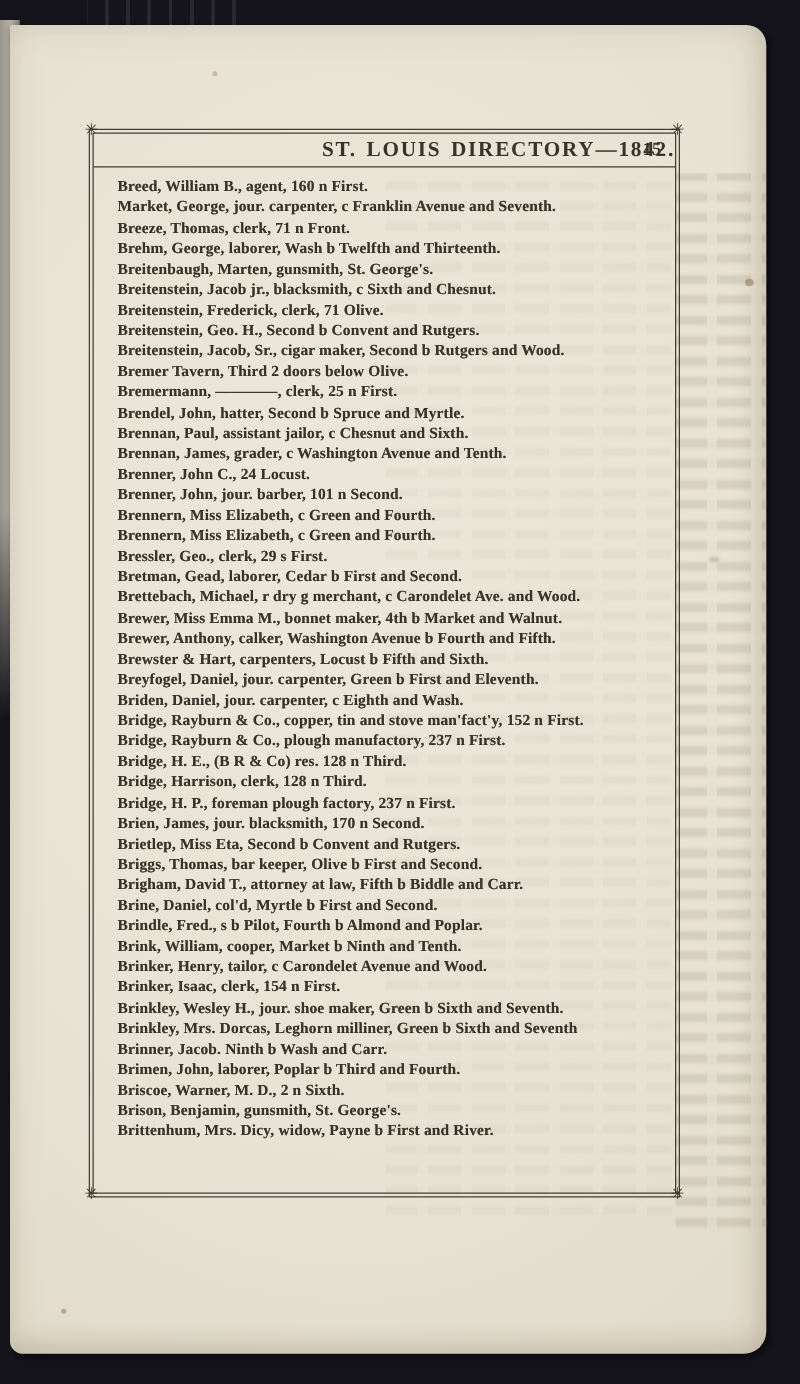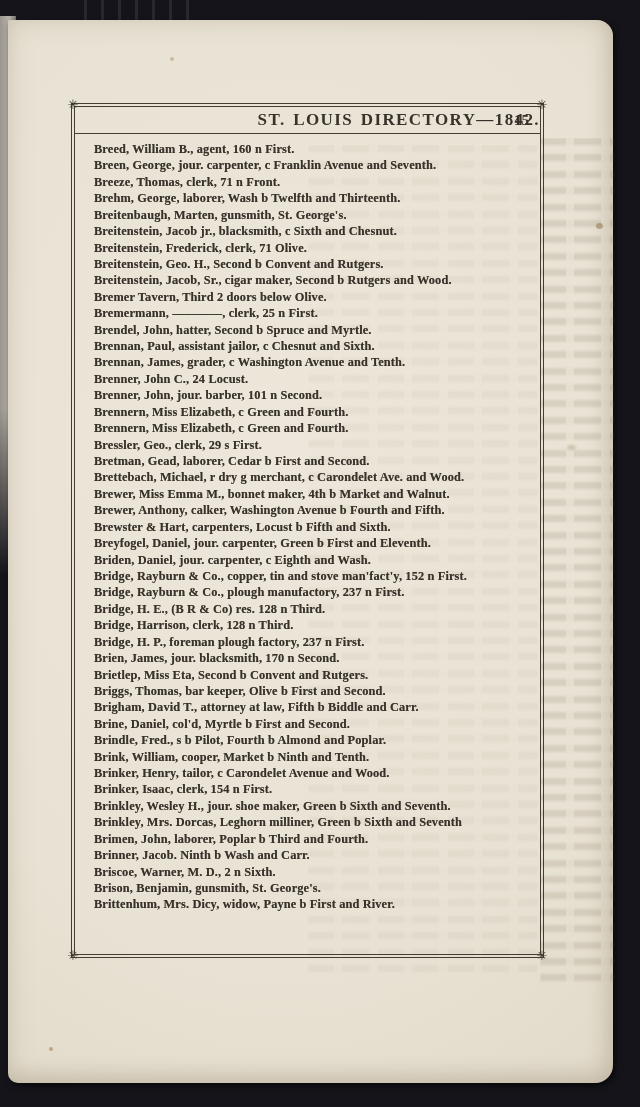--- a/index.html
+++ b/index.html
@@ -124,21 +124,21 @@
     <span class="ornament orn-bl">✳</span>
     <span class="ornament orn-br">✳</span>
 
     <div class="running-head">
       <span class="running-title">ST. LOUIS DIRECTORY—1842.</span>
       <span class="running-page">15</span>
     </div>
 
     <div class="entries">
         <div class="entry">Breed, William B., agent, 160 n First.</div>
-        <div class="entry">Breen, George, jour. carpenter, c Franklin Avenue and Seventh.</div>
+        <div class="entry">Market, George, jour. carpenter, c Franklin Avenue and Seventh.</div>
         <div class="entry">Breeze, Thomas, clerk, 71 n Front.</div>
         <div class="entry">Brehm, George, laborer, Wash b Twelfth and Thirteenth.</div>
         <div class="entry">Breitenbaugh, Marten, gunsmith, St. George's.</div>
         <div class="entry">Breitenstein, Jacob jr., blacksmith, c Sixth and Chesnut.</div>
         <div class="entry">Breitenstein, Frederick, clerk, 71 Olive.</div>
         <div class="entry">Breitenstein, Geo. H., Second b Convent and Rutgers.</div>
         <div class="entry">Breitenstein, Jacob, Sr., cigar maker, Second b Rutgers and Wood.</div>
         <div class="entry">Bremer Tavern, Third 2 doors below Olive.</div>
         <div class="entry">Bremermann, ————, clerk, 25 n First.</div>
         <div class="entry">Brendel, John, hatter, Second b Spruce and Myrtle.</div>
@@ -165,20 +165,20 @@
         <div class="entry">Brietlep, Miss Eta, Second b Convent  and Rutgers.</div>
         <div class="entry">Briggs, Thomas, bar keeper, Olive b First and Second.</div>
         <div class="entry">Brigham, David T., attorney at law, Fifth b Biddle and Carr.</div>
         <div class="entry">Brine, Daniel, col'd, Myrtle b First and Second.</div>
         <div class="entry">Brindle, Fred., s b Pilot, Fourth b Almond and Poplar.</div>
         <div class="entry">Brink, William, cooper, Market b Ninth and Tenth.</div>
         <div class="entry">Brinker, Henry, tailor, c Carondelet Avenue and Wood.</div>
         <div class="entry">Brinker, Isaac, clerk, 154 n First.</div>
         <div class="entry">Brinkley, Wesley H., jour. shoe maker, Green b Sixth and Seventh.</div>
         <div class="entry">Brinkley, Mrs. Dorcas, Leghorn milliner, Green b Sixth and Seventh</div>
+        <div class="entry">Brinner, Jacob. Ninth b Wash and Carr.</div>
         <div class="entry">Brimen, John, laborer, Poplar b Third and Fourth.</div>
-        <div class="entry">Brinner, Jacob. Ninth b Wash and Carr.</div>
         <div class="entry">Briscoe, Warner, M. D., 2 n Sixth.</div>
         <div class="entry">Brison, Benjamin, gunsmith, St. George's.</div>
         <div class="entry">Brittenhum, Mrs. Dicy, widow, Payne b First and River.</div>
       </div>
   </div>
 </div>
 
 </body></html>

